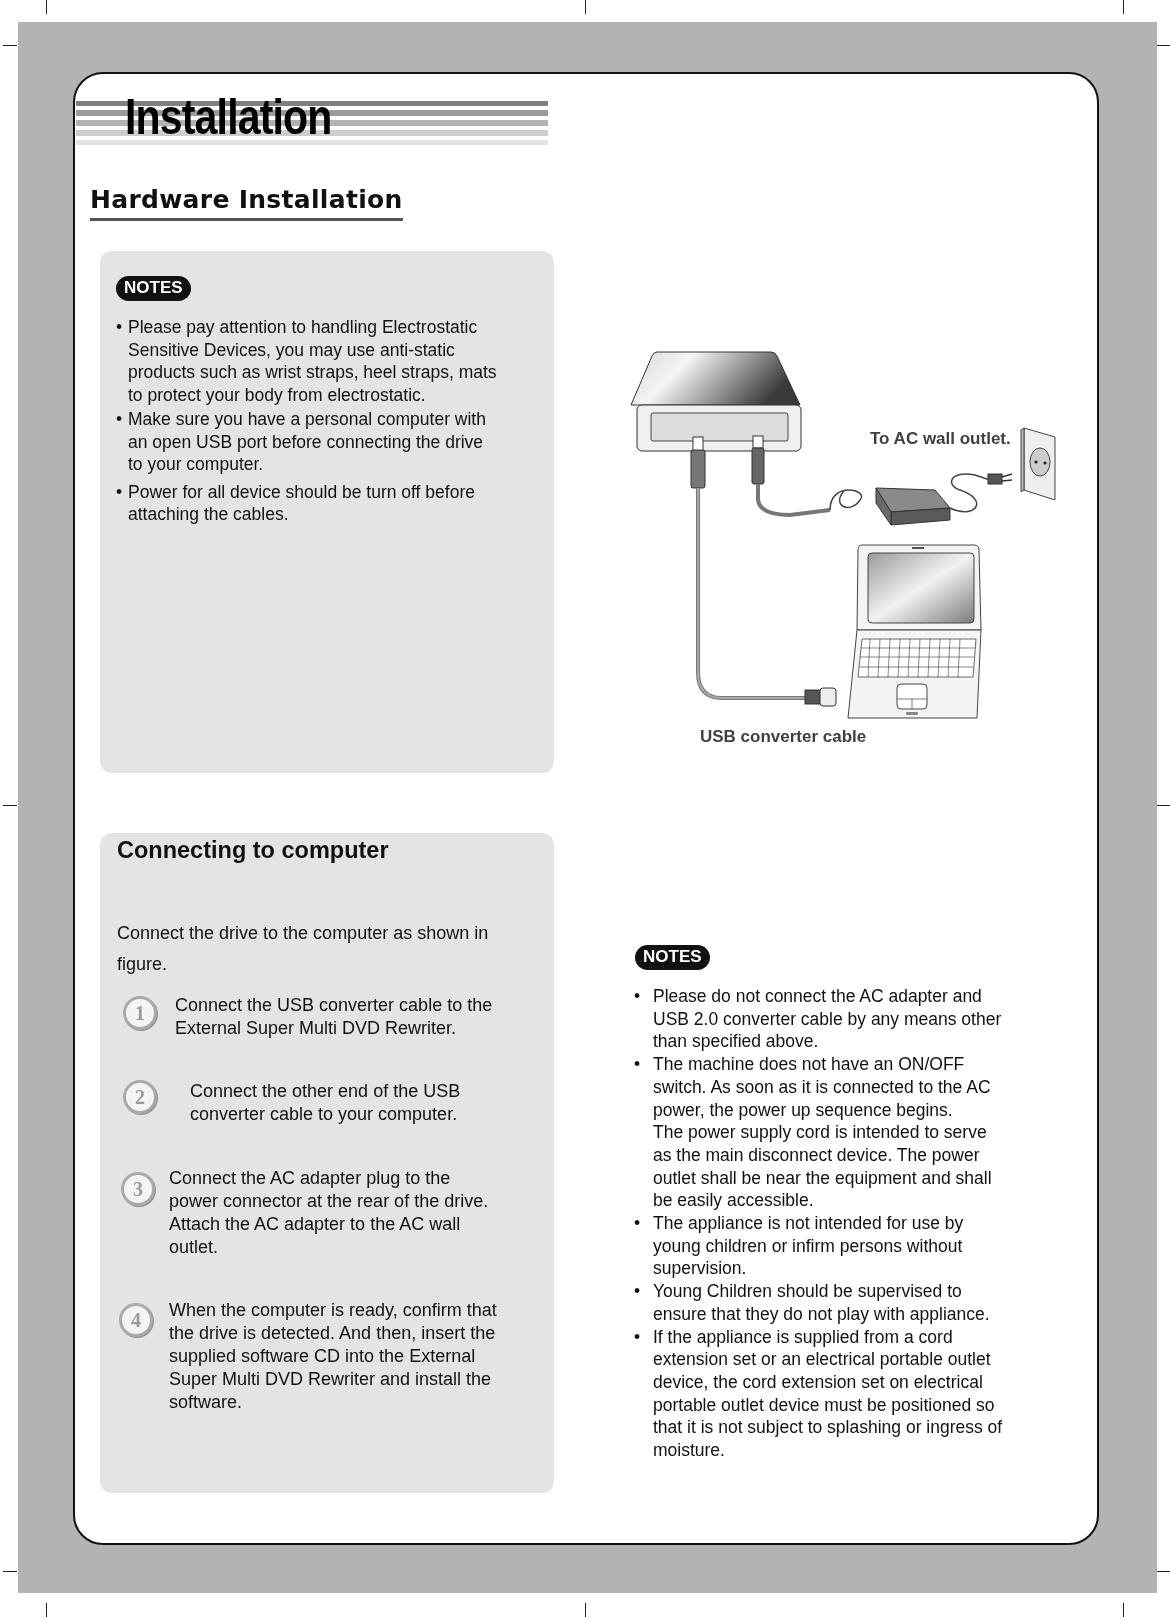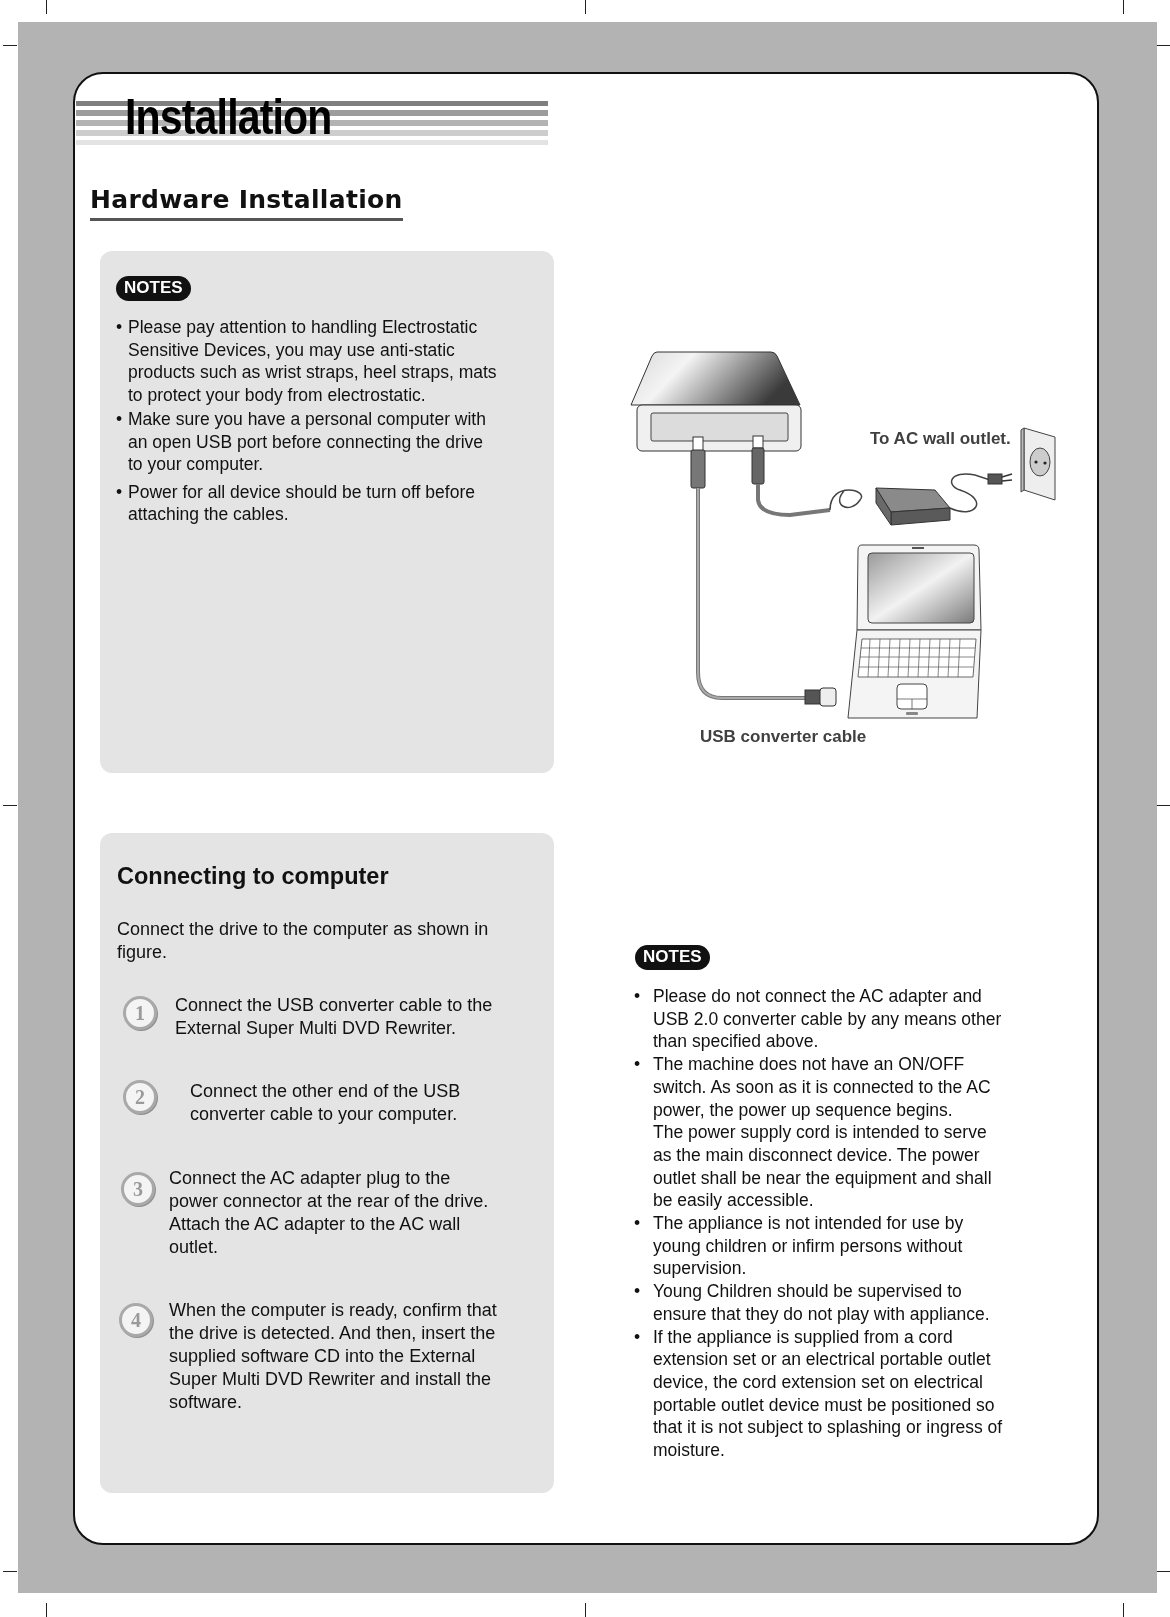--- a/index.html
+++ b/index.html
@@ -19,22 +19,22 @@
     .subtitle { position: absolute; left: 90px; top: 185px; font-size: 25px; font-weight: 700;
                 font-family: "DejaVu Sans", sans-serif; color: #111; padding-bottom: 4px;
                 border-bottom: 3px solid #555; letter-spacing: 0.3px; }
     .panel { position: absolute; background: #e4e4e4; border-radius: 12px; }
     .badge { position: absolute; background: #111; color: #fff; font-weight: 700; font-size: 17px;
              border-radius: 14px; padding: 2px 8px 3px 8px; line-height: 20px; }
     ul.notes { position: absolute; margin: 0; padding: 0; list-style: none; font-size: 17.5px; line-height: 22.5px; color: #111; }
     ul.notes li { position: relative; padding-left: 12px; }
     ul.notes li .bul { position: absolute; left: 0; top: 0; }
     ul.notes.right li { padding-left: 19px; }
-    .heading2 { position: absolute; left: 117px; top: 863px; font-size: 23.5px; font-weight: 700; color: #111; }
-    .intro { position: absolute; left: 117px; top: 918px; width: 410px; font-size: 18px; line-height: 23px; }
+    .heading2 { position: absolute; left: 117px; top: 837px; font-size: 23.5px; font-weight: 700; color: #111; }
+    .intro { position: absolute; left: 117px; top: 918px; width: 410px; font-size: 18px; line-height: 31px; }
     .step { position: absolute; font-size: 18px; line-height: 23px; color: #111; }
     .step-num { position: absolute; width: 28px; height: 28px; border-radius: 50%;
                 border: 3px solid #a9a9a9; background: #f4f4f4; color: #9a9a9a;
                 font-family: "Liberation Serif", serif; font-size: 20px; font-weight: 700;
                 text-align: center; line-height: 28px; box-shadow: 1px 1px 0 #8f8f8f; }
     .label { position: absolute; font-size: 17px; font-weight: 700; color: #404040; }
     svg { position: absolute; overflow: visible; }
   </style>
 </head>
 <body>

